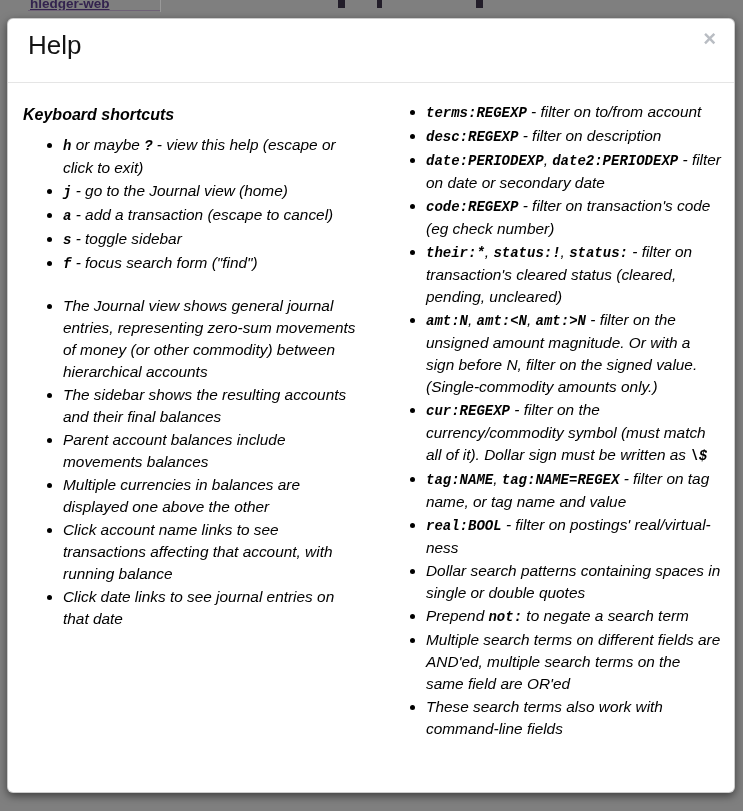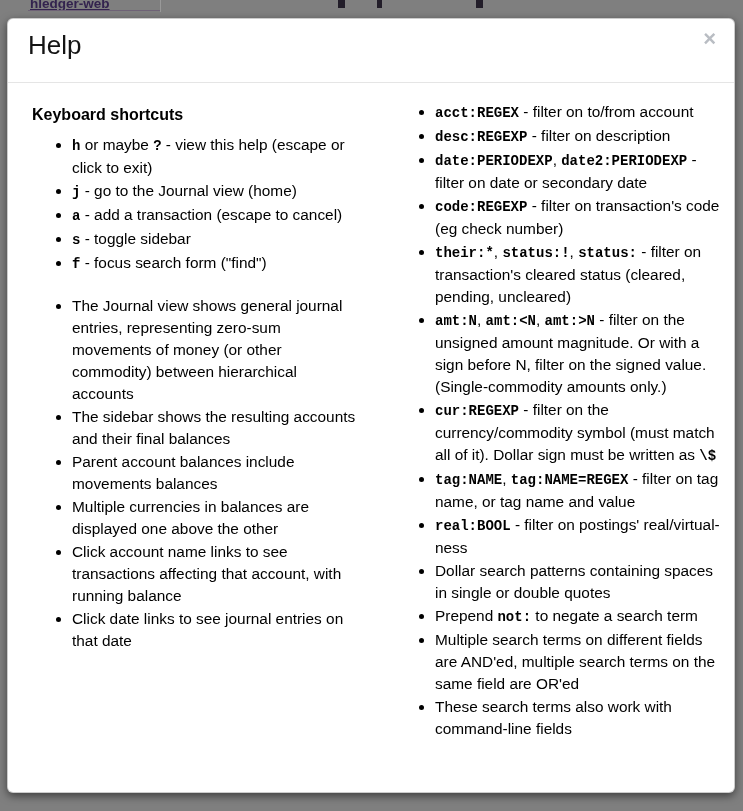--- a/index.html
+++ b/index.html
@@ -34,21 +34,21 @@
     border-radius:6px;box-shadow:0 3px 9px rgba(0,0,0,0.5);
   }
   .modal-header{position:relative;padding:12px 20px 23px;border-bottom:1px solid var(--divider);}
   .modal-title{margin:0;font-size:26px;font-weight:400;line-height:28px;color:#141414;}
   .close-button{
     position:absolute;right:14px;top:6px;background:none;border:0;padding:4px;
     font-family:inherit;font-size:22px;font-weight:700;line-height:20px;
     color:var(--close);cursor:pointer;
   }
   .modal-body{padding:10px 0 20px;display:flex;align-items:flex-start;}
-  .help-col{width:50%;padding:0 13px 0 24px;}
+  .help-col{width:50%;padding:0 13px 0 15px;font-style:italic;}
   .help-col h3{font-size:16px;font-weight:700;margin:12px 0 10px;line-height:19px;}
   .help-col ul{margin:8px 0 20px;padding-left:40px;}
   .help-col li{font-size:15.4px;line-height:22px;margin:1px 0;}
   .help-col code{
     font-family:"Liberation Mono","DejaVu Sans Mono",monospace;
     font-weight:700;font-size:14px;color:var(--text);
   }
 </style>
 </head>
 <body>
@@ -81,21 +81,21 @@
           <li>The Journal view shows general journal entries, representing zero-sum movements of money (or other commodity) between hierarchical accounts</li>
           <li>The sidebar shows the resulting accounts and their final balances</li>
           <li>Parent account balances include movements balances</li>
           <li>Multiple currencies in balances are displayed one above the other</li>
           <li>Click account name links to see transactions affecting that account, with running balance</li>
           <li>Click date links to see journal entries on that date</li>
         </ul>
       </div>
     <div class="help-col">
         <ul>
-          <li><code>acct:REGEX</code> - filter on to/from account</li>
+          <li><code>terms:REGEXP</code> - filter on to/from account</li>
           <li><code>desc:REGEXP</code> - filter on description</li>
           <li><code>date:PERIODEXP</code>, <code>date2:PERIODEXP</code> - filter on date or secondary date</li>
           <li><code>code:REGEXP</code> - filter on transaction's code (eg check number)</li>
           <li><code>their:*</code>, <code>status:!</code>, <code>status:</code> - filter on transaction's cleared status (cleared, pending, uncleared)</li>
           <li><code>amt:N</code>, <code>amt:&lt;N</code>, <code>amt:&gt;N</code> - filter on the unsigned amount magnitude. Or with a sign before N, filter on the signed value. (Single-commodity amounts only.)</li>
           <li><code>cur:REGEXP</code> - filter on the currency/commodity symbol (must match all of it). Dollar sign must be written as <code>\$</code></li>
           <li><code>tag:NAME</code>, <code>tag:NAME=REGEX</code> - filter on tag name, or tag name and value</li>
           <li><code>real:BOOL</code> - filter on postings' real/virtual-ness</li>
           <li>Dollar search patterns containing spaces in single or double quotes</li>
           <li>Prepend <code>not:</code> to negate a search term</li>

